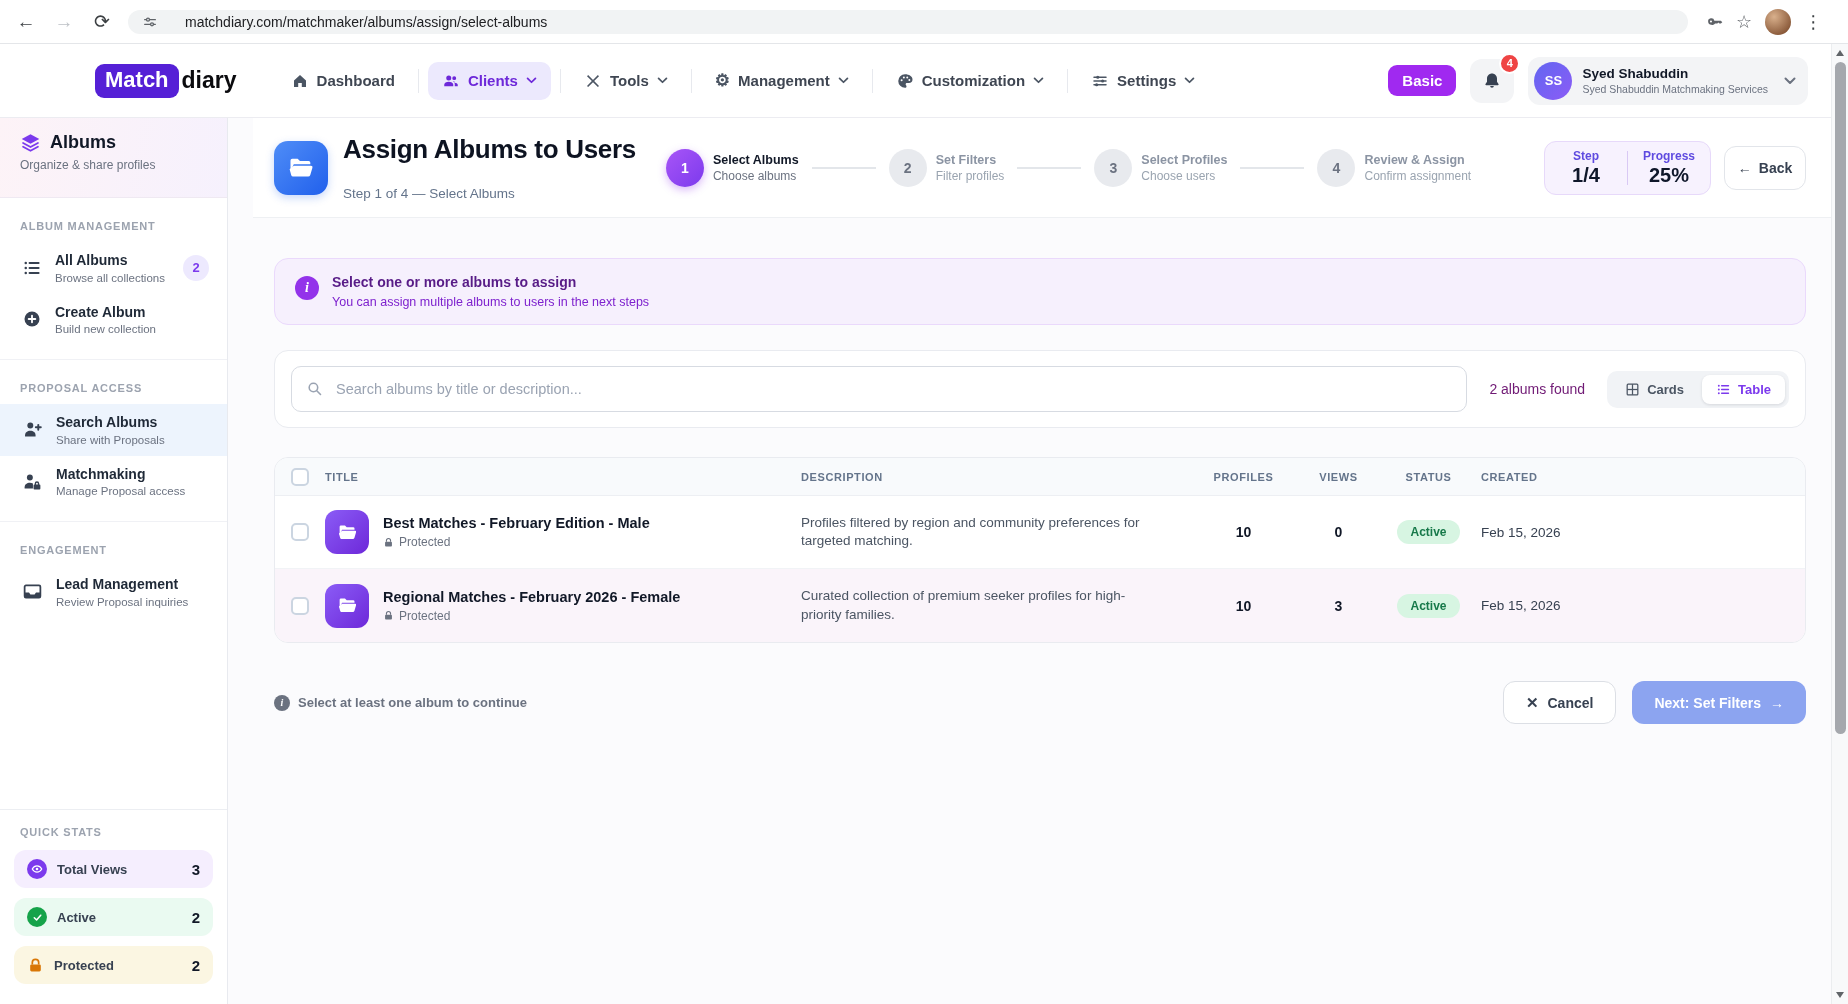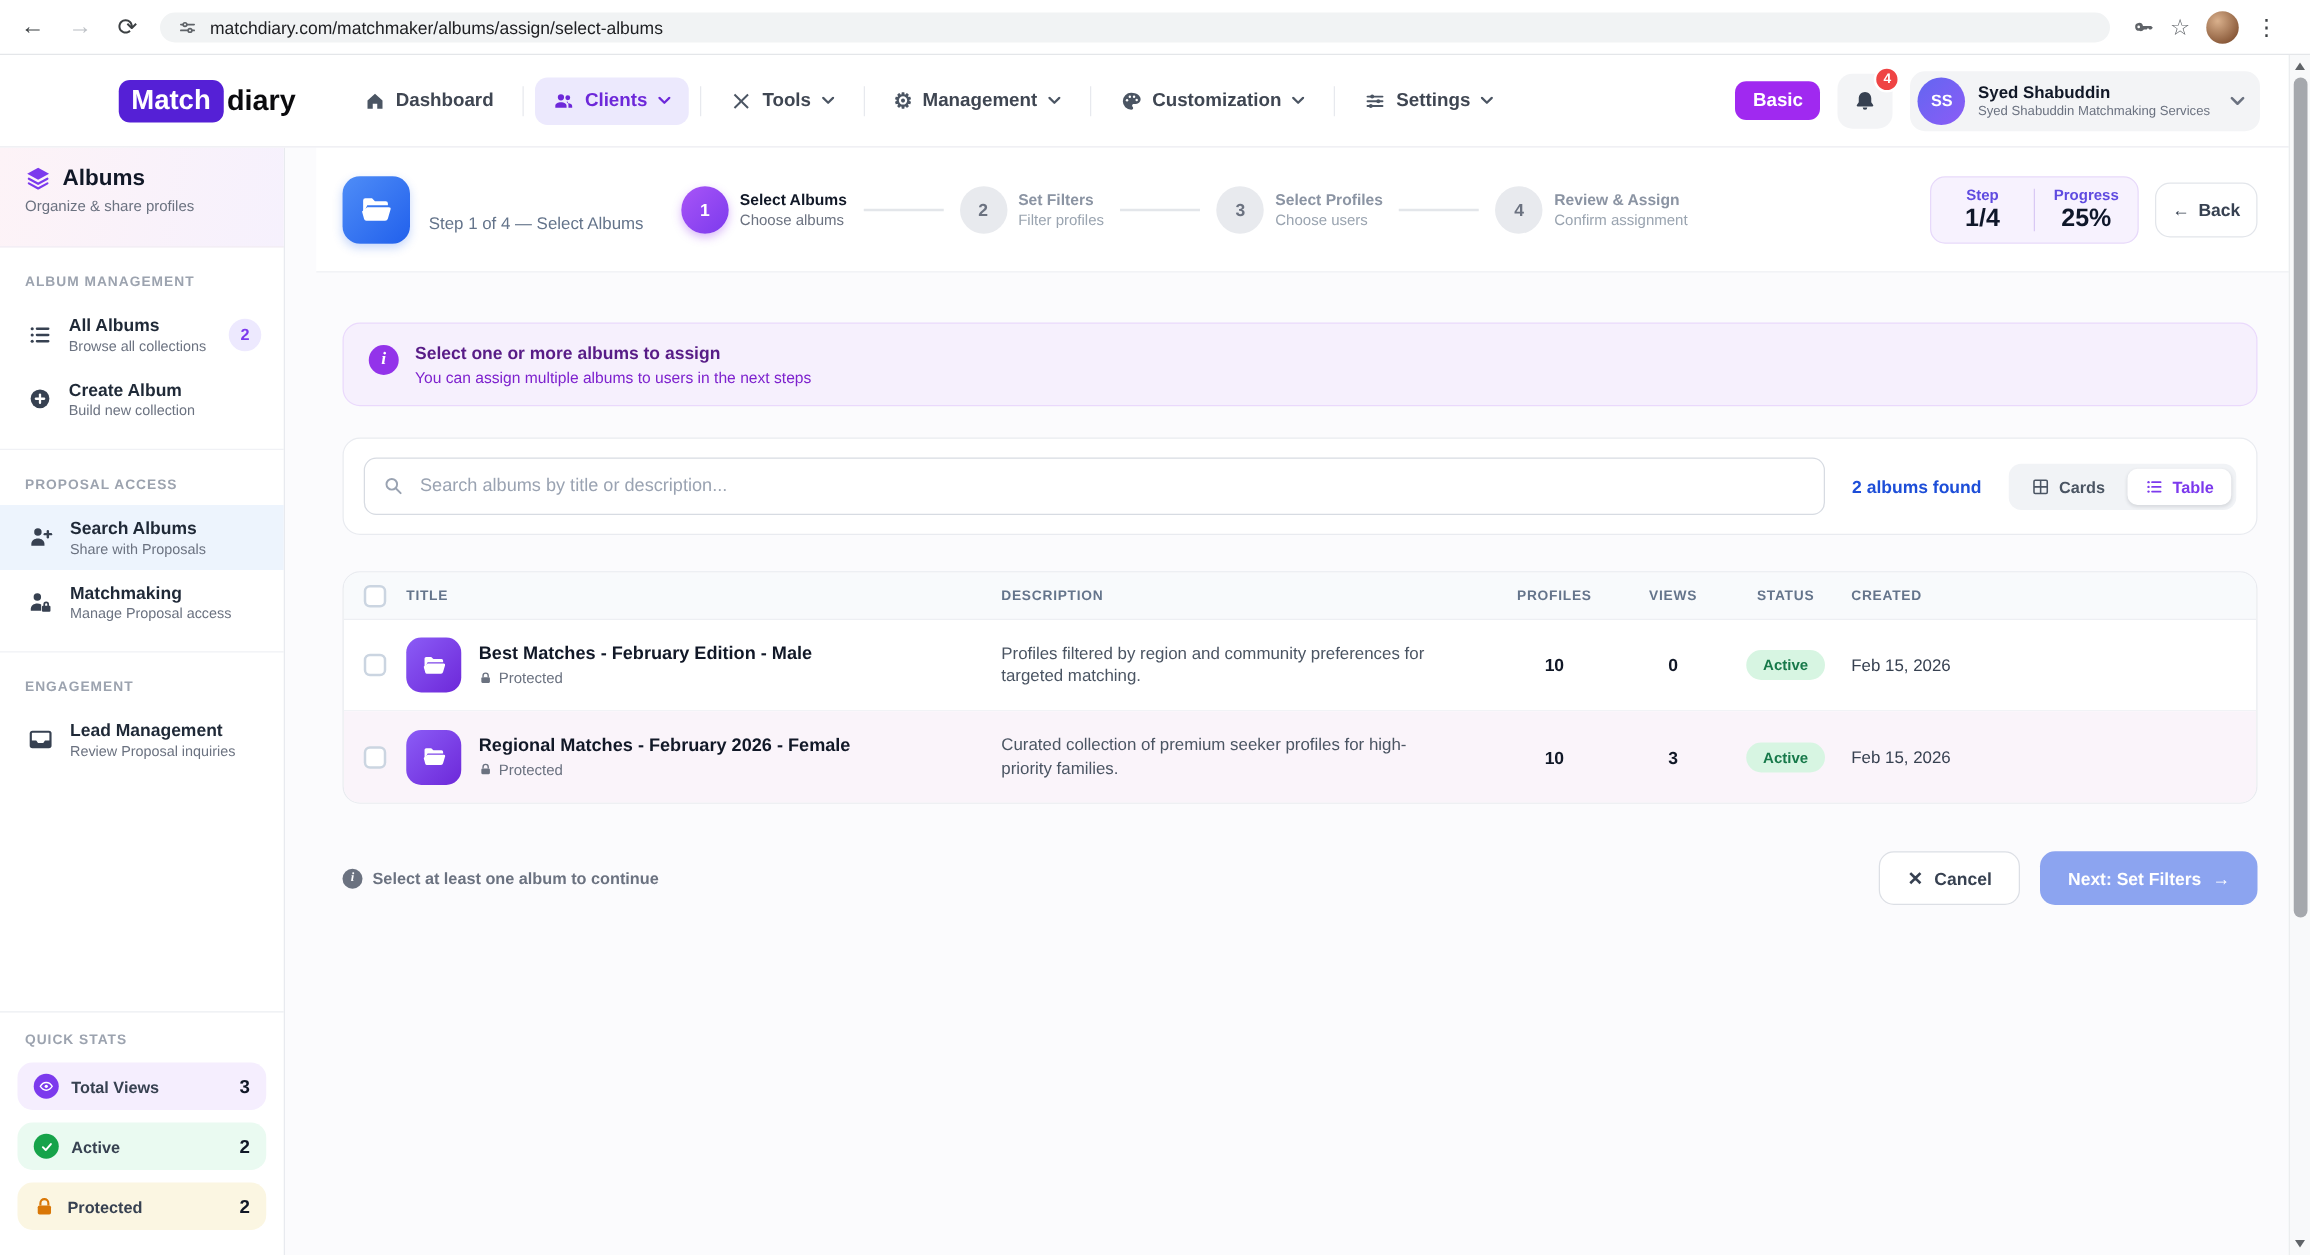--- a/index.html
+++ b/index.html
@@ -5,21 +5,21 @@
   * { margin:0; padding:0; box-sizing:border-box; }
   html,body { width:1848px; height:1004px; overflow:hidden; }
   body { font-family:"Liberation Sans", sans-serif; background:#fbfbfd; position:relative; }
 
   
   .chrome { position:absolute; top:0; left:0; width:1848px; height:44px; background:#fff;
             border-bottom:1px solid #e4e6e9; display:flex; align-items:center; padding:0 14px; gap:14px; z-index:50;}
   .chrome .navbtn { font-size:19px; color:#3c4043; width:24px; text-align:center; cursor:pointer; }
   .chrome .navbtn.disabled { color:#bdc1c6; }
   .urlbar { flex:1; height:24px; background:#f1f3f4; border-radius:15px; display:flex; align-items:center;
-            gap:10px; padding:0 14px; max-width:1560px; }
+            gap:27px; padding:0 14px; max-width:1560px; }
   .urlbar .url { font-size:14px; color:#202124; }
   .chrome-right { display:flex; align-items:center; gap:13px; margin-left:4px; }
   .chrome-avatar { width:26px; height:26px; border-radius:50%;
             background:radial-gradient(circle at 35% 30%, #d9b08c, #8a5a3a 75%); }
   .gly { color:#5f6368; font-size:16px; }
 
   
   .topnav { position:absolute; top:44px; left:0; width:1848px; height:74px; background:#fff;
             border-bottom:1px solid #ececf1; display:flex; align-items:center; padding:0 26px 0 50px; z-index:40;}
   .logo { display:flex; align-items:center; gap:3px; margin-right:40px;margin-left:45px; }
@@ -114,21 +114,21 @@
   .banner-title { font-size:14px; font-weight:700; color:#581c87; }
   .banner-sub { font-size:12.5px; color:#7e22ce; margin-top:5px; }
 
   .search-card { width:1532px; margin-top:25px; background:#fff; border:1px solid #e9ebf0; border-radius:14px;
                  padding:15px 16px; display:flex; align-items:center; gap:22px; }
   .search-wrap { flex:1; position:relative; }
   .search-wrap svg { position:absolute; left:15px; top:14px; color:#9aa3b2; }
   .search-input { width:100%; height:46px; border:1px solid #d7dbe2; border-radius:10px; padding:0 14px 0 44px;
                  font-size:14.5px; color:#111827; outline:none; font-family:"Liberation Sans", sans-serif; }
   .search-input::placeholder { color:#9aa3b2; }
-  .results-count { font-size:14px; font-weight:700; color:#1d4ed8; white-space:nowrap; }
+  .results-count { font-size:14px; font-weight:400; color:#701a75; white-space:nowrap; }
   .view-toggle { background:#f1f3f6; border-radius:10px; padding:4px; display:flex; gap:4px; }
   .vt-btn { display:flex; align-items:center; gap:7px; padding:7px 14px; border-radius:8px;
             font-size:13px; font-weight:600; color:#4b5563; cursor:pointer; }
   .vt-btn.active { background:#fff; color:#7c3aed; box-shadow:0 1px 3px rgba(15,23,42,.12); }
 
   .table-card { width:1532px; margin-top:29px; background:#fff; border:1px solid #e9ebf0; border-radius:14px; overflow:hidden; }
   .t-grid { display:grid; grid-template-columns:50px 476px 385px 115px 75px 105px 1fr; align-items:center; }
   .t-head { background:#f8fafc; border-bottom:1px solid #edeff3; height:38px; }
   .t-head .th { font-size:11px; font-weight:700; letter-spacing:.6px; color:#64748b; }
   .th.center, .td.center { text-align:center; }
@@ -499,20 +499,21 @@
 
 <div class="main">
 
   <div class="page-header">
     <div class="header-icon">
       <svg width="28" height="28" style="color:#fff">
           <use href="#i-folder"></use>
         </svg>
     </div>
     <div class="header-titles">
+      <div class="page-title">Assign Albums to Users</div>
       <div class="page-subtitle">Step 1 of 4 — Select Albums</div>
     </div>
 
     <div class="stepper">
       <div class="step current">
         <div class="step-circle">1</div>
         <div>
           <div class="step-title">Select Albums</div>
           <div class="step-sub">Choose albums</div>
         </div>

